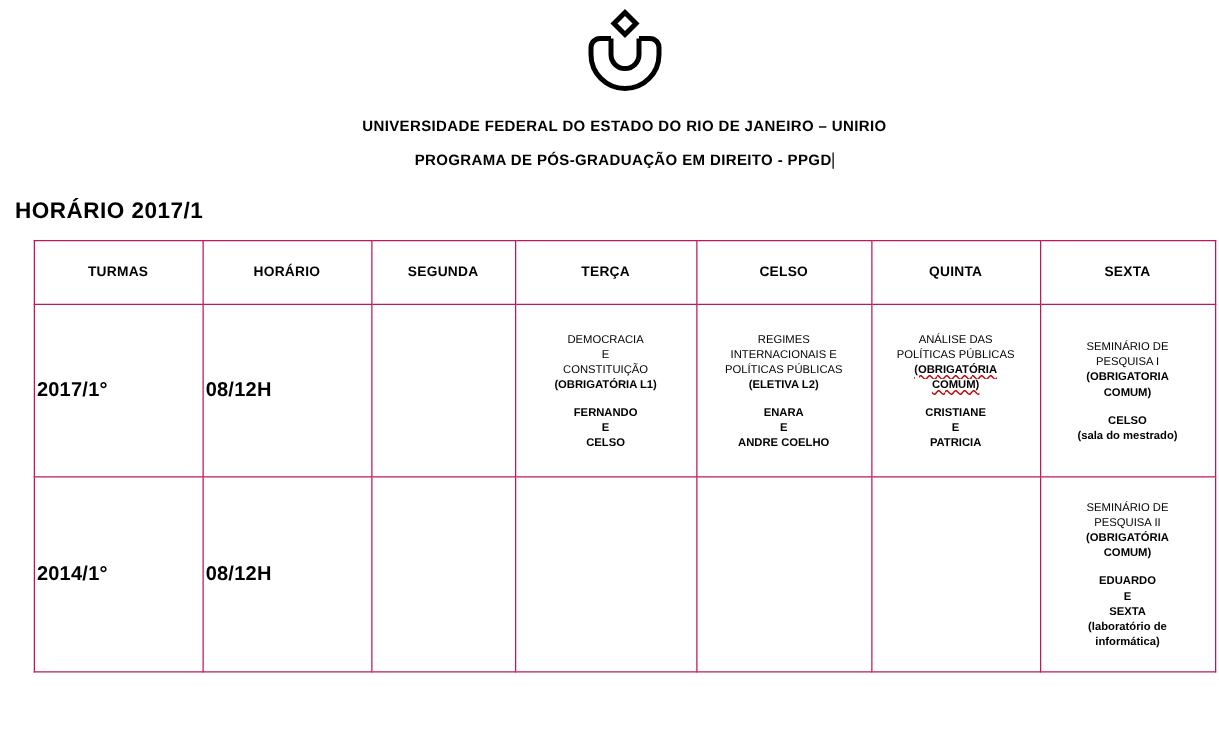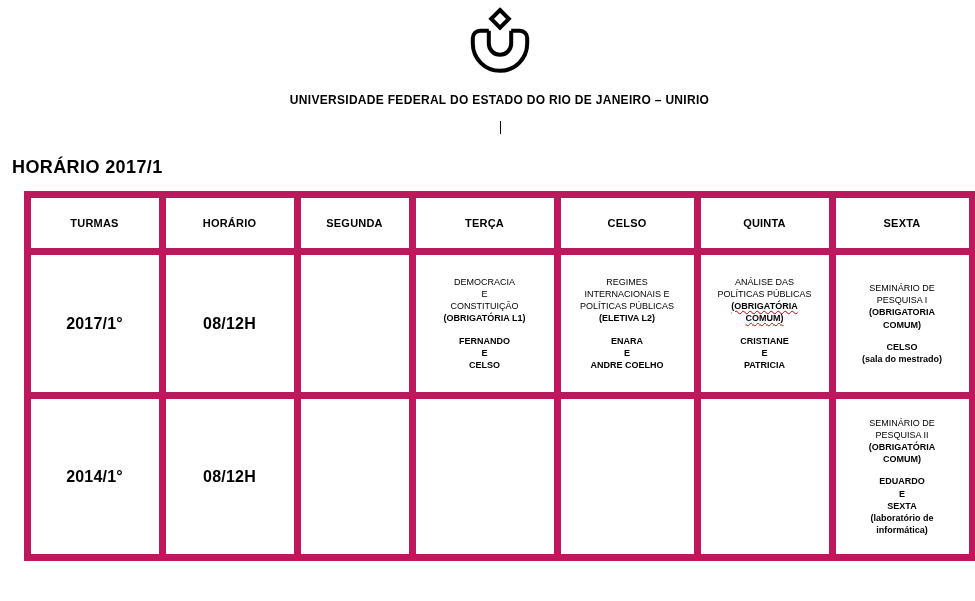--- a/index.html
+++ b/index.html
@@ -48,38 +48,37 @@
     letter-spacing: 0.4px;
     margin-top: 23px;
   }
   table.schedule {
     border-collapse: collapse;
     table-layout: fixed;
     width: 945px;
     margin: 13px auto 0 auto;
   }
   .schedule th, .schedule td {
-    border: 7px solid #be185d;
+    border: 1px solid #be185d;
     padding: 2px;
     overflow: hidden;
   }
   .schedule th {
     font-size: 11px;
     font-weight: bold;
     height: 46px;
     text-align: center;
     vertical-align: middle;
     letter-spacing: 0.2px;
   }
   tr.row-1 td { height: 133px; }
   tr.row-2 td { height: 151px; }
   .cell-big {
     font-size: 16px;
     font-weight: bold;
-    text-align: center;
     vertical-align: middle;
     letter-spacing: 0.2px;
   }
   .course-cell {
     font-size: 9px;
     text-align: center;
     vertical-align: middle;
     line-height: 1.35;
     padding: 4px 2px;
   }
@@ -109,21 +108,21 @@
         </g>
       </svg>
     </span>
   </div>
 
   <div class="header-lines">
     <div class="header-line">
       <span>UNIVERSIDADE FEDERAL DO ESTADO DO RIO DE JANEIRO – UNIRIO</span>
     </div>
     <div class="header-line">
-      <span class="text-cursor"></span>
+      <span>PROGRAMA DE PÓS-GRADUAÇÃO EM DIREITO - PPGD</span><span class="text-cursor"></span>
     </div>
   </div>
 
   <div class="doc-title">HORÁRIO 2017/1</div>
 
   <table class="schedule">
     <colgroup>
       <col style="width:135px">
         <col style="width:135px">
         <col style="width:115px">

